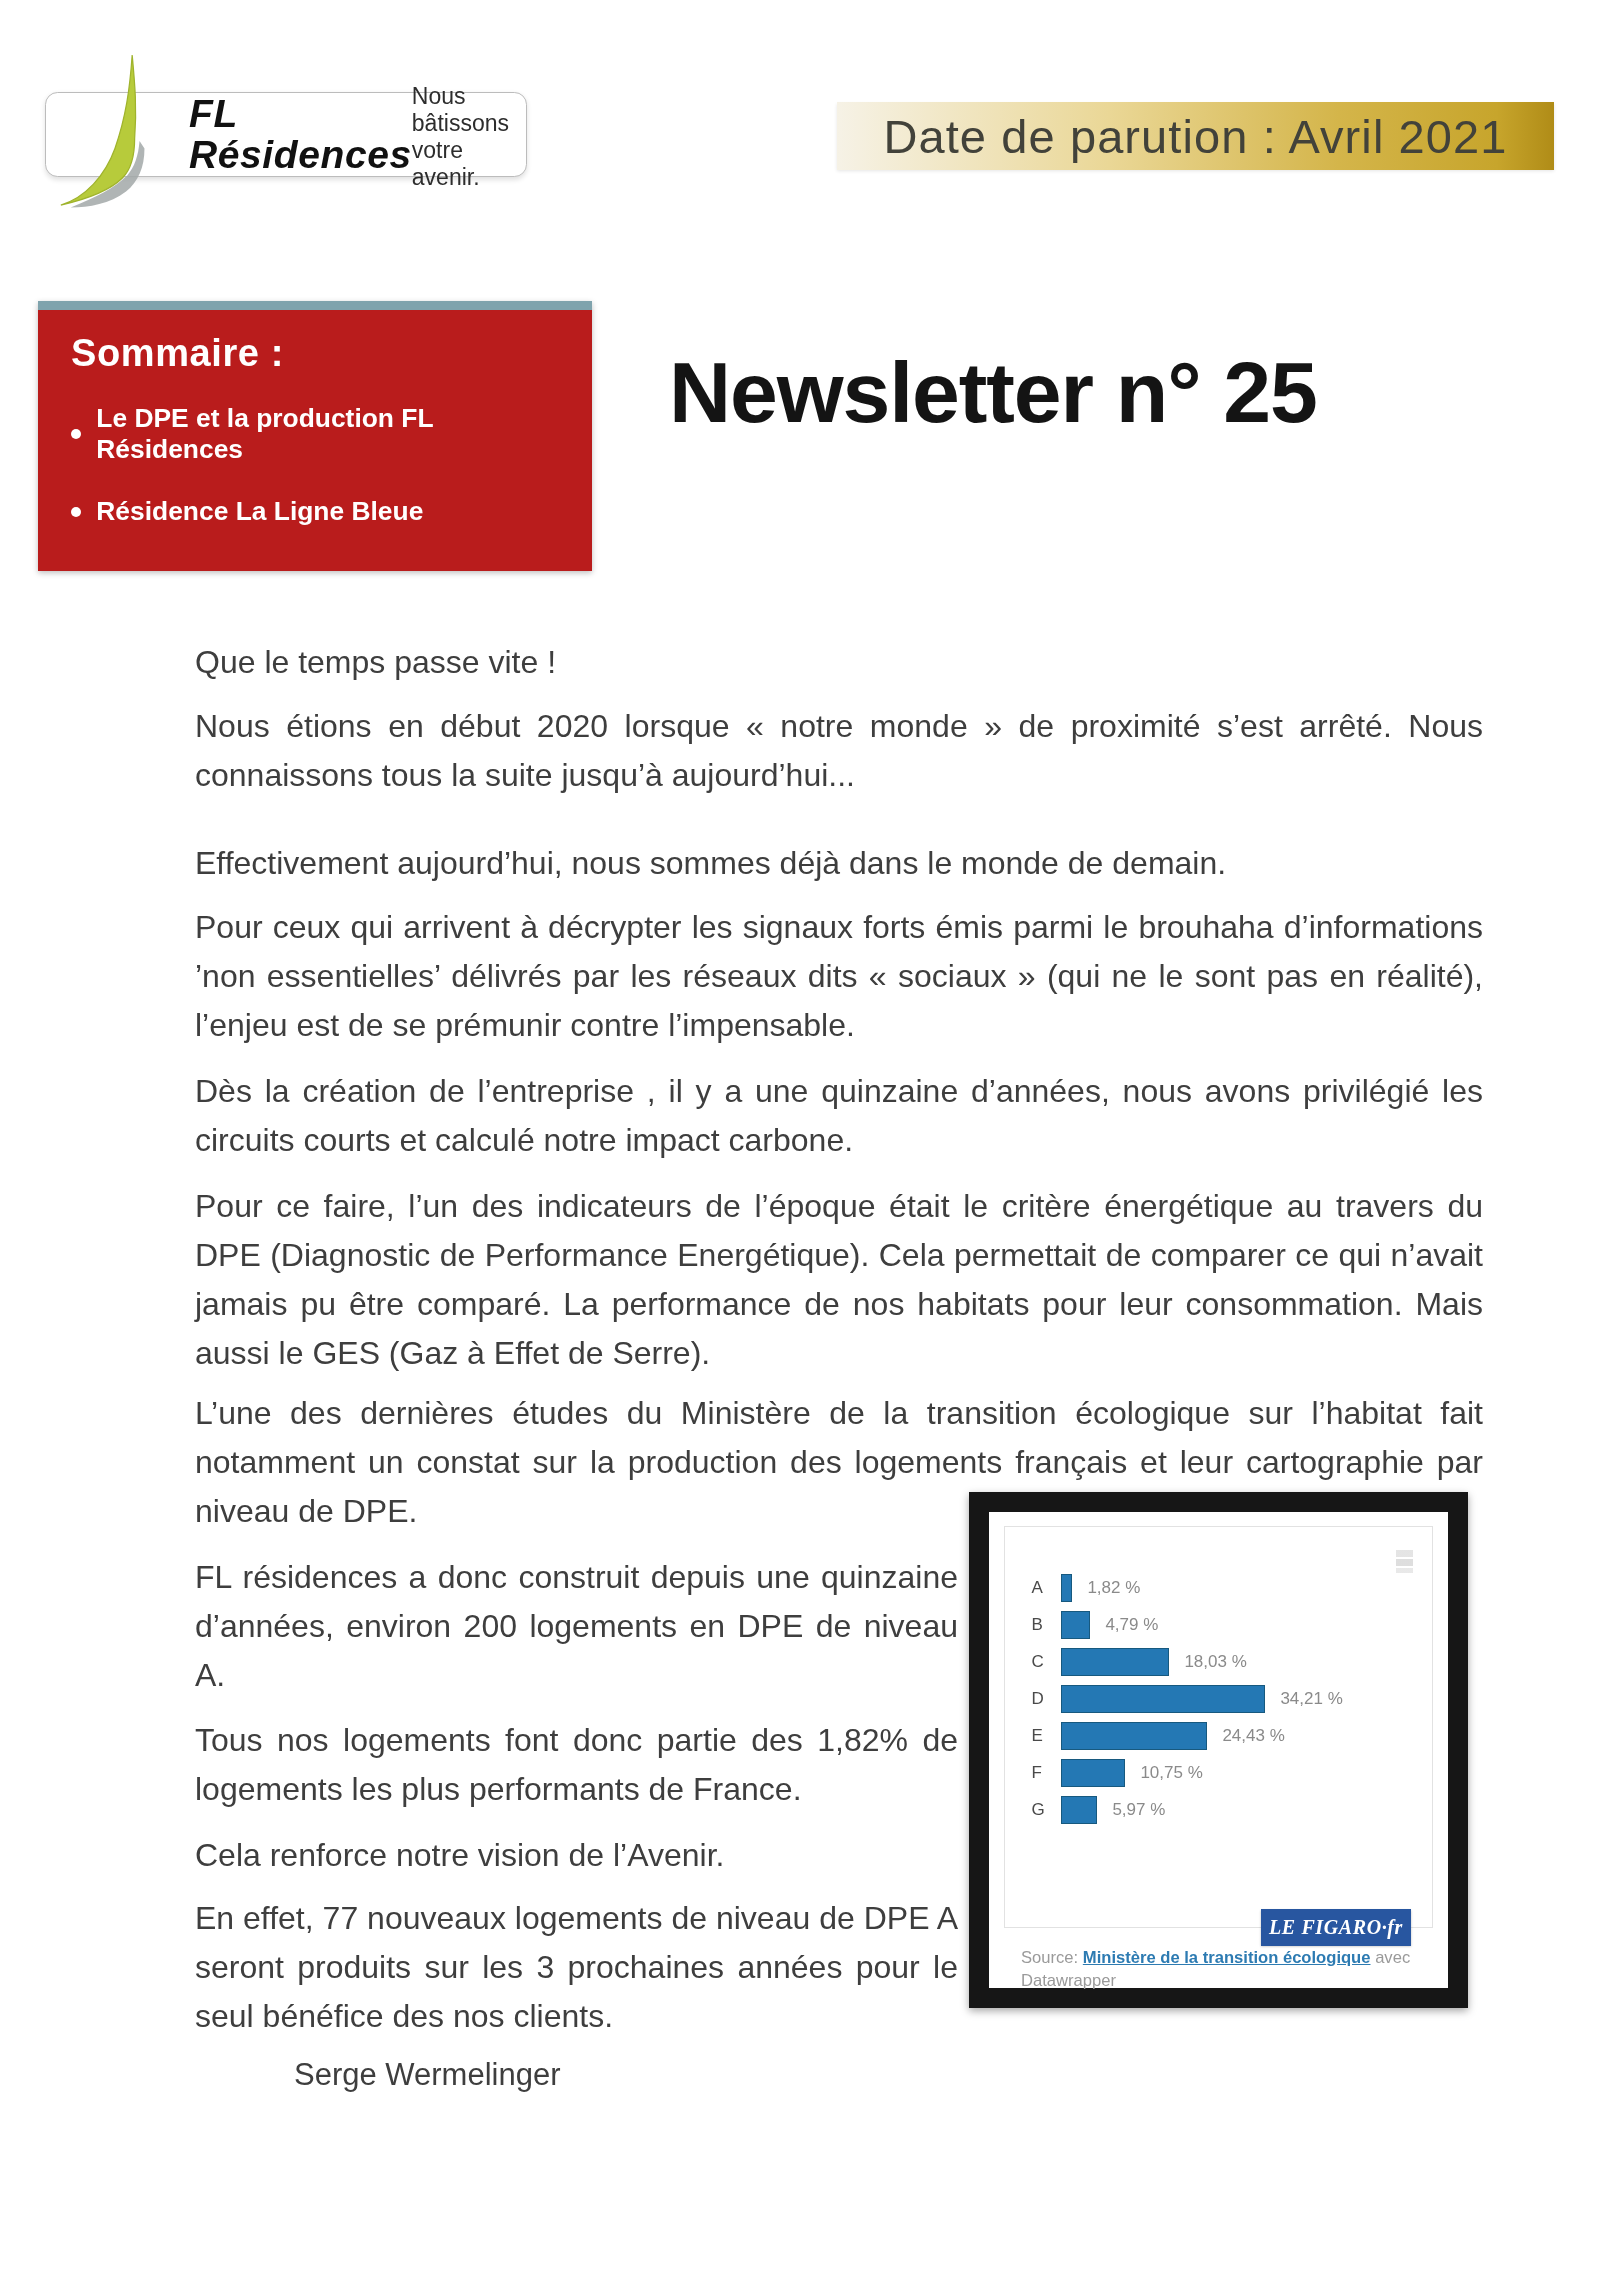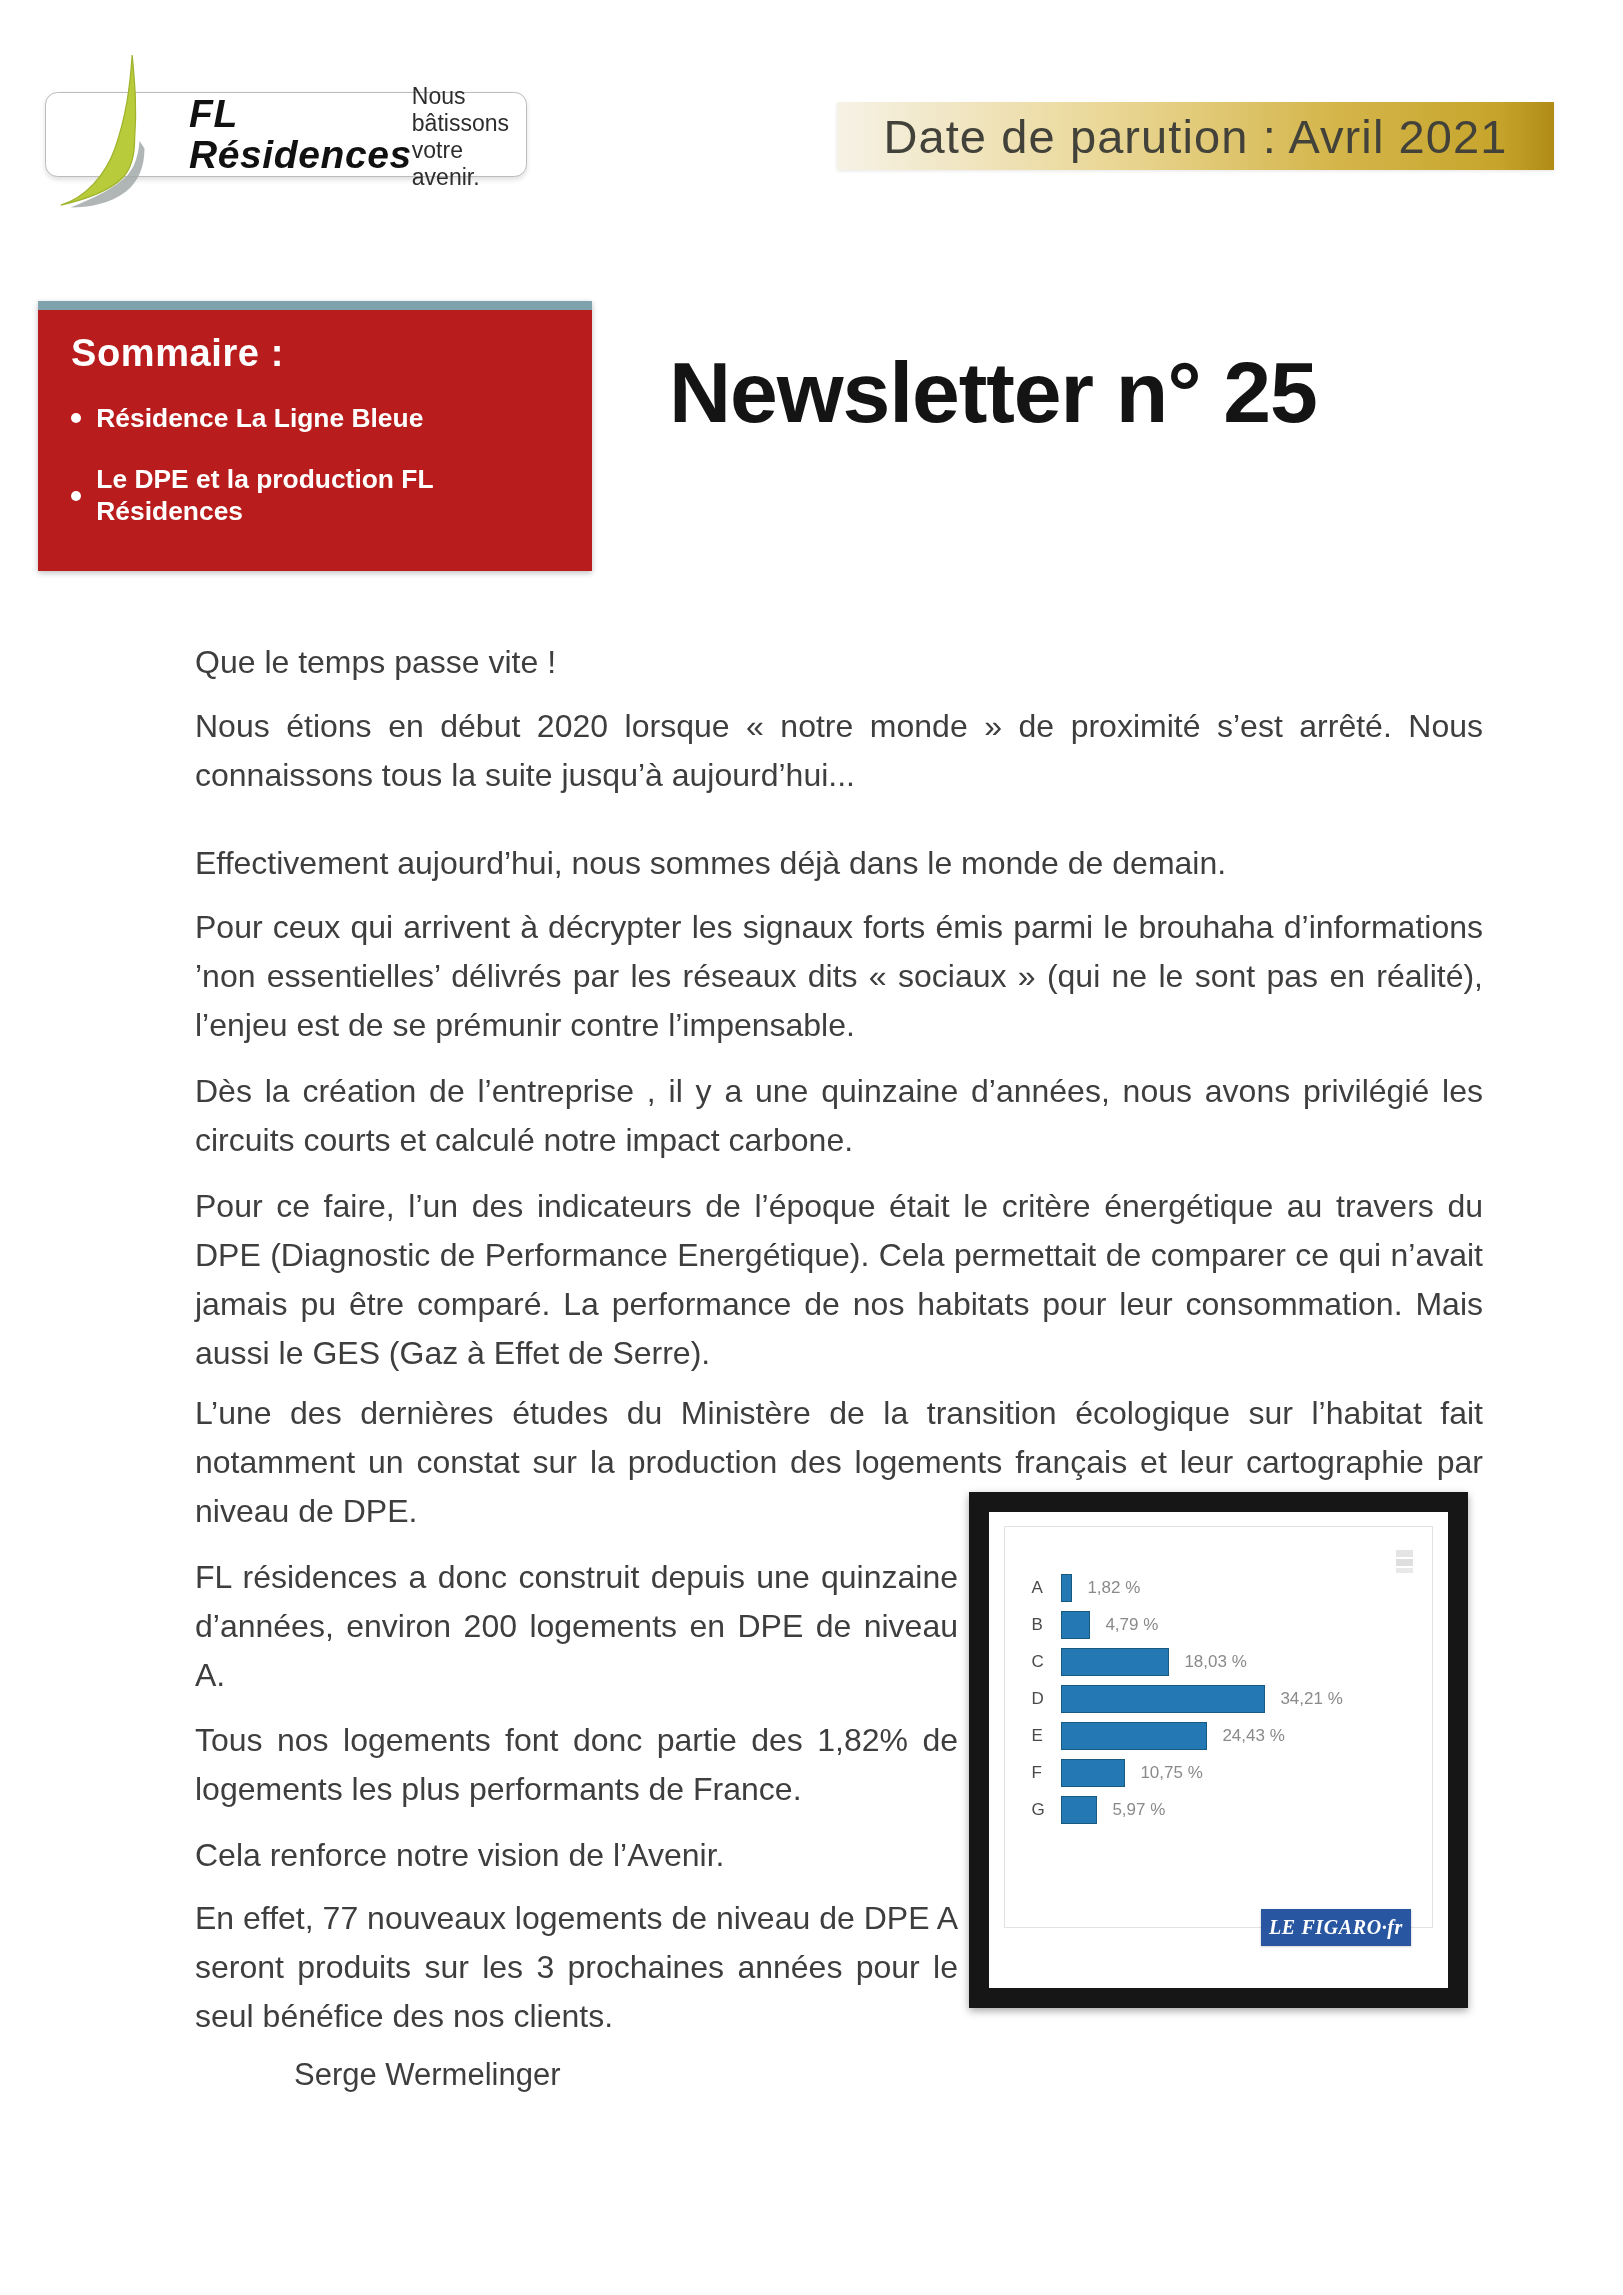--- a/index.html
+++ b/index.html
@@ -171,25 +171,25 @@
 
 <div class="date-banner">
   <span>Date de parution : Avril 2021</span>
 </div>
 
 <div class="sommaire">
   <div class="sommaire-title">Sommaire :</div>
   <div class="sommaire-list">
     <div class="sommaire-item">
       <span class="bullet-dot"></span>
-      <span>Résidence La Ligne Bleue</span>
+      <span>Le DPE et la production FL Résidences</span>
     </div>
     <div class="sommaire-item">
       <span class="bullet-dot"></span>
-      <span>Le DPE et la production FL Résidences</span>
+      <span>Résidence La Ligne Bleue</span>
     </div>
   </div>
 </div>
 
 <div class="newsletter-title">Newsletter n° 25</div>
 
 <div class="para p0">Que le temps passe vite !</div>
 <div class="para p1">Nous étions en début 2020 lorsque « notre monde » de proximité s’est arrêté. Nous connaissons tous la suite jusqu’à aujourd’hui...</div>
 <div class="para p2">Effectivement aujourd’hui, nous sommes déjà dans le monde de demain.</div>
 <div class="para p3">Pour ceux qui arrivent à décrypter les signaux forts émis parmi le brouhaha d’informations ’non essentielles’ délivrés par les réseaux dits « sociaux » (qui ne le sont pas en réalité), l’enjeu est de se prémunir contre l’impensable.</div>
@@ -241,14 +241,20 @@
         <span class="bar" style="width: 36px;"></span>
         <span class="bar-value">5,97 %</span>
       </div>
     </div>
   </div>
 
   <div class="figaro-logo">
     <span>LE FIGARO·fr</span>
   </div>
 
+  <div class="chart-source">
+    <span>Source:</span>
+    <span class="source-link">Ministère de la transition écologique</span>
+    <span>avec</span><br>
+    <span>Datawrapper</span>
+  </div>
 </div>
 
 
 </body></html>

